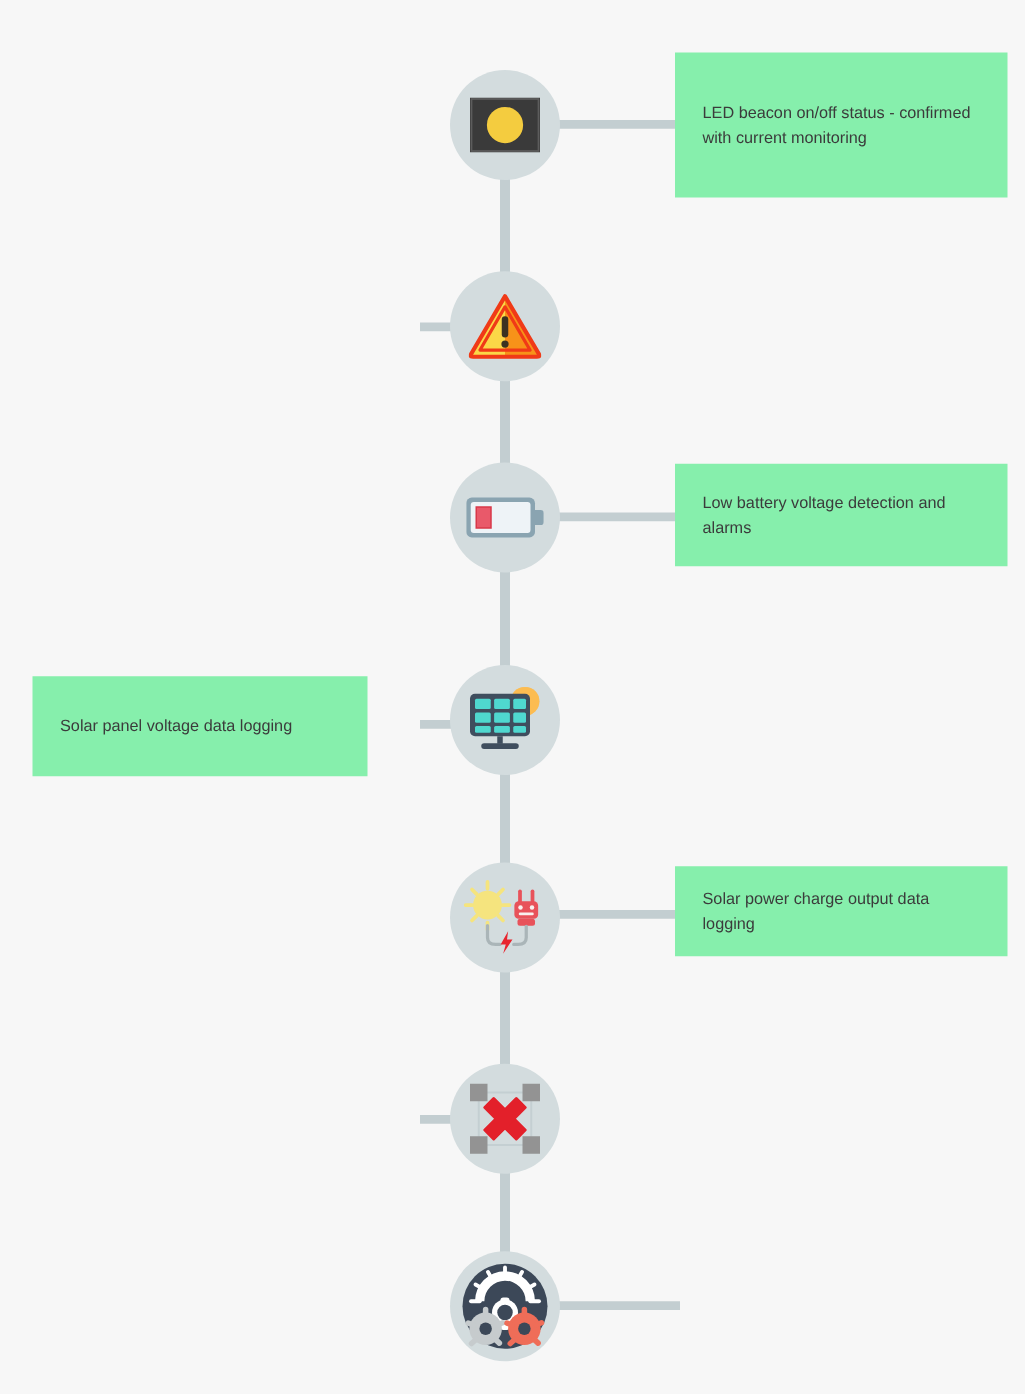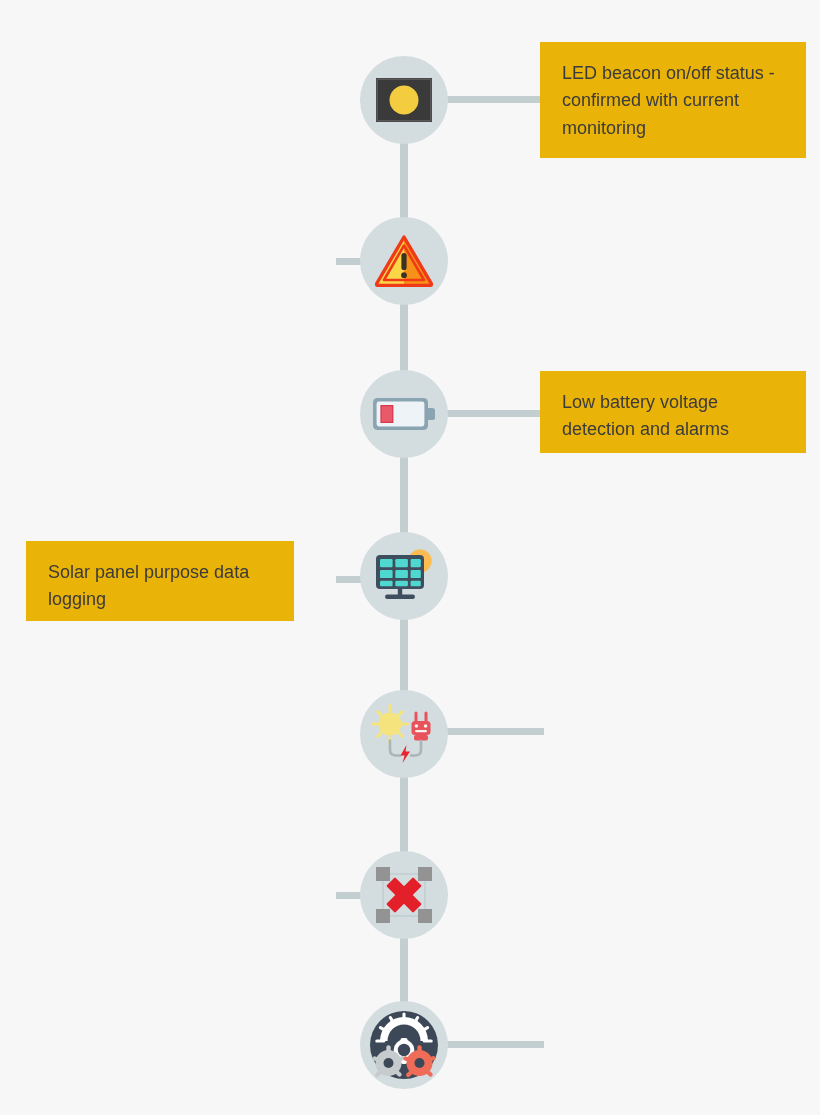--- a/index.html
+++ b/index.html
@@ -51,27 +51,28 @@
     height: 7px;
     background: #c3ced1;
     z-index: 1;
   }
   .connector.right { left: 440px; width: 104px; }
   .connector.left  { right: 380px; width: 104px; }
 
   
   .label {
     position: absolute;
-    background: #eab308;
+    background: #86efac;
     color: #3b3b3b;
-    font-size: 18px;
+    font-size: 13px;
     line-height: 1.52;
     padding: 18px 22px;
     z-index: 2;
     display: flex;
+    align-items: center;
   }
   .label.right { left: 540px; width: 266px; }
   .label.left  { width: 268px; }
 </style>
 </head>
 <body>
 
 <div id="diagram">
 
   <div class="spine"></div>
@@ -116,21 +117,21 @@
         <rect x="0" y="1" width="55" height="32" rx="4.5" fill="#8aa4b1"></rect>
         <rect x="3.6" y="4.6" width="47.8" height="24.8" rx="2.4" fill="#eef3f7"></rect>
         <rect x="7.4" y="8" width="13" height="18" fill="#d8384a"></rect>
         <rect x="8.6" y="9.2" width="10.6" height="15.6" fill="#e9596a"></rect>
       </svg>
     </span>
   </div>
 
   <div class="connector left" style="top:576px;"></div>
   <div class="label left" style="top:541px;left:26px;height:80px;">
-    <span>Solar panel purpose data logging</span>
+    <span>Solar panel voltage data logging</span>
   </div>
   <div class="node" style="top:532px;">
     <span>
       <svg width="62" height="56" viewBox="0 0 62 56">
         <circle cx="47" cy="13" r="11.5" fill="#fbb040"></circle>
         <circle cx="47" cy="13" r="11.5" fill="#fdc75e" opacity="0.55"></circle>
         <rect x="3" y="7" width="48" height="34" rx="4" fill="#3f4e5e"></rect>
         <g fill="#4fd8cf">
           <rect x="7" y="11" width="12.6" height="8.2" rx="1.2"></rect>
           <rect x="22.3" y="11" width="12.6" height="8.2" rx="1.2"></rect>
@@ -142,20 +143,23 @@
           <rect x="22.3" y="32.8" width="12.6" height="5.4" rx="1.2"></rect>
           <rect x="37.6" y="32.8" width="10.2" height="5.4" rx="1.2"></rect>
         </g>
         <rect x="24.8" y="41" width="4.4" height="6" fill="#3f4e5e"></rect>
         <rect x="12" y="46.5" width="30" height="4.6" rx="2.3" fill="#3f4e5e"></rect>
       </svg>
     </span>
   </div>
 
   <div class="connector right" style="top:728px;"></div>
+  <div class="label right" style="top:693px;height:72px;">
+    <span>Solar power charge output data logging</span>
+  </div>
   <div class="node" style="top:690px;">
     <span>
       <svg width="66" height="62" viewBox="0 0 66 62">
 
         <g stroke="#f5e47e" stroke-width="3" stroke-linecap="round">
           <line x1="19" y1="2.5" x2="19" y2="8"></line>
           <line x1="19" y1="35" x2="19" y2="40.5"></line>
           <line x1="1.5" y1="21" x2="7" y2="21"></line>
           <line x1="31" y1="21" x2="36.5" y2="21"></line>
           <line x1="6.6" y1="8.6" x2="10.5" y2="12.5"></line>

